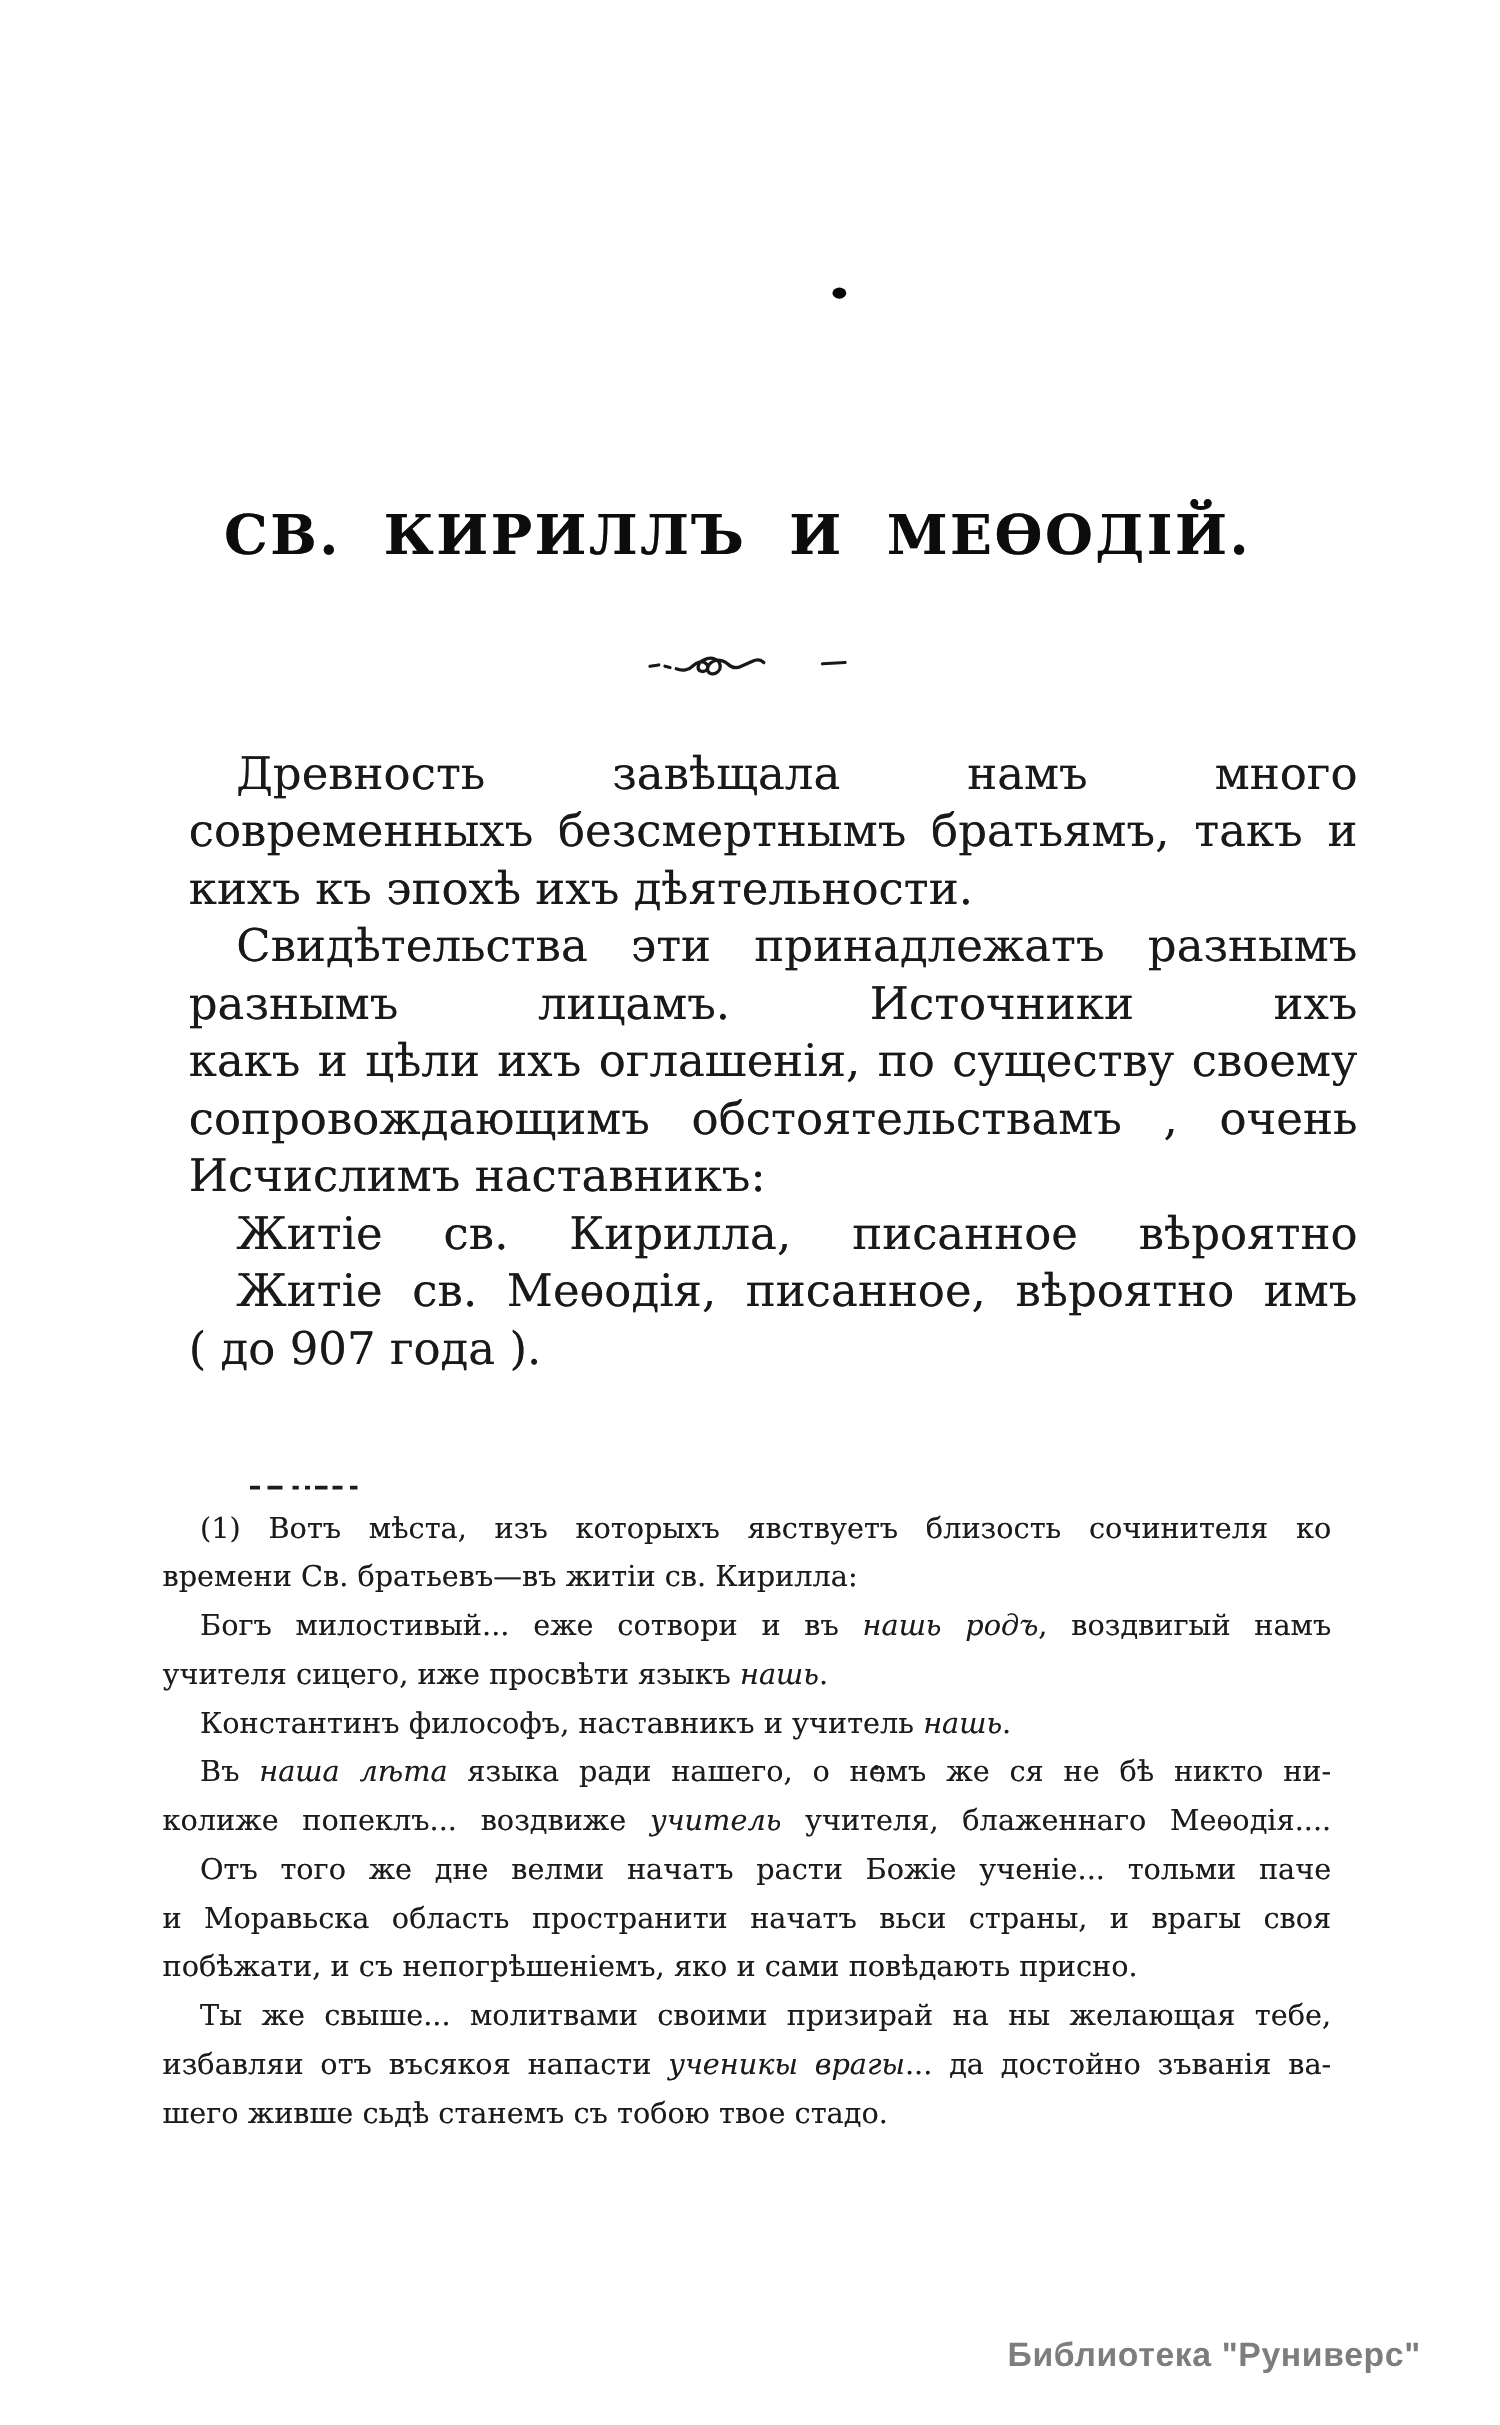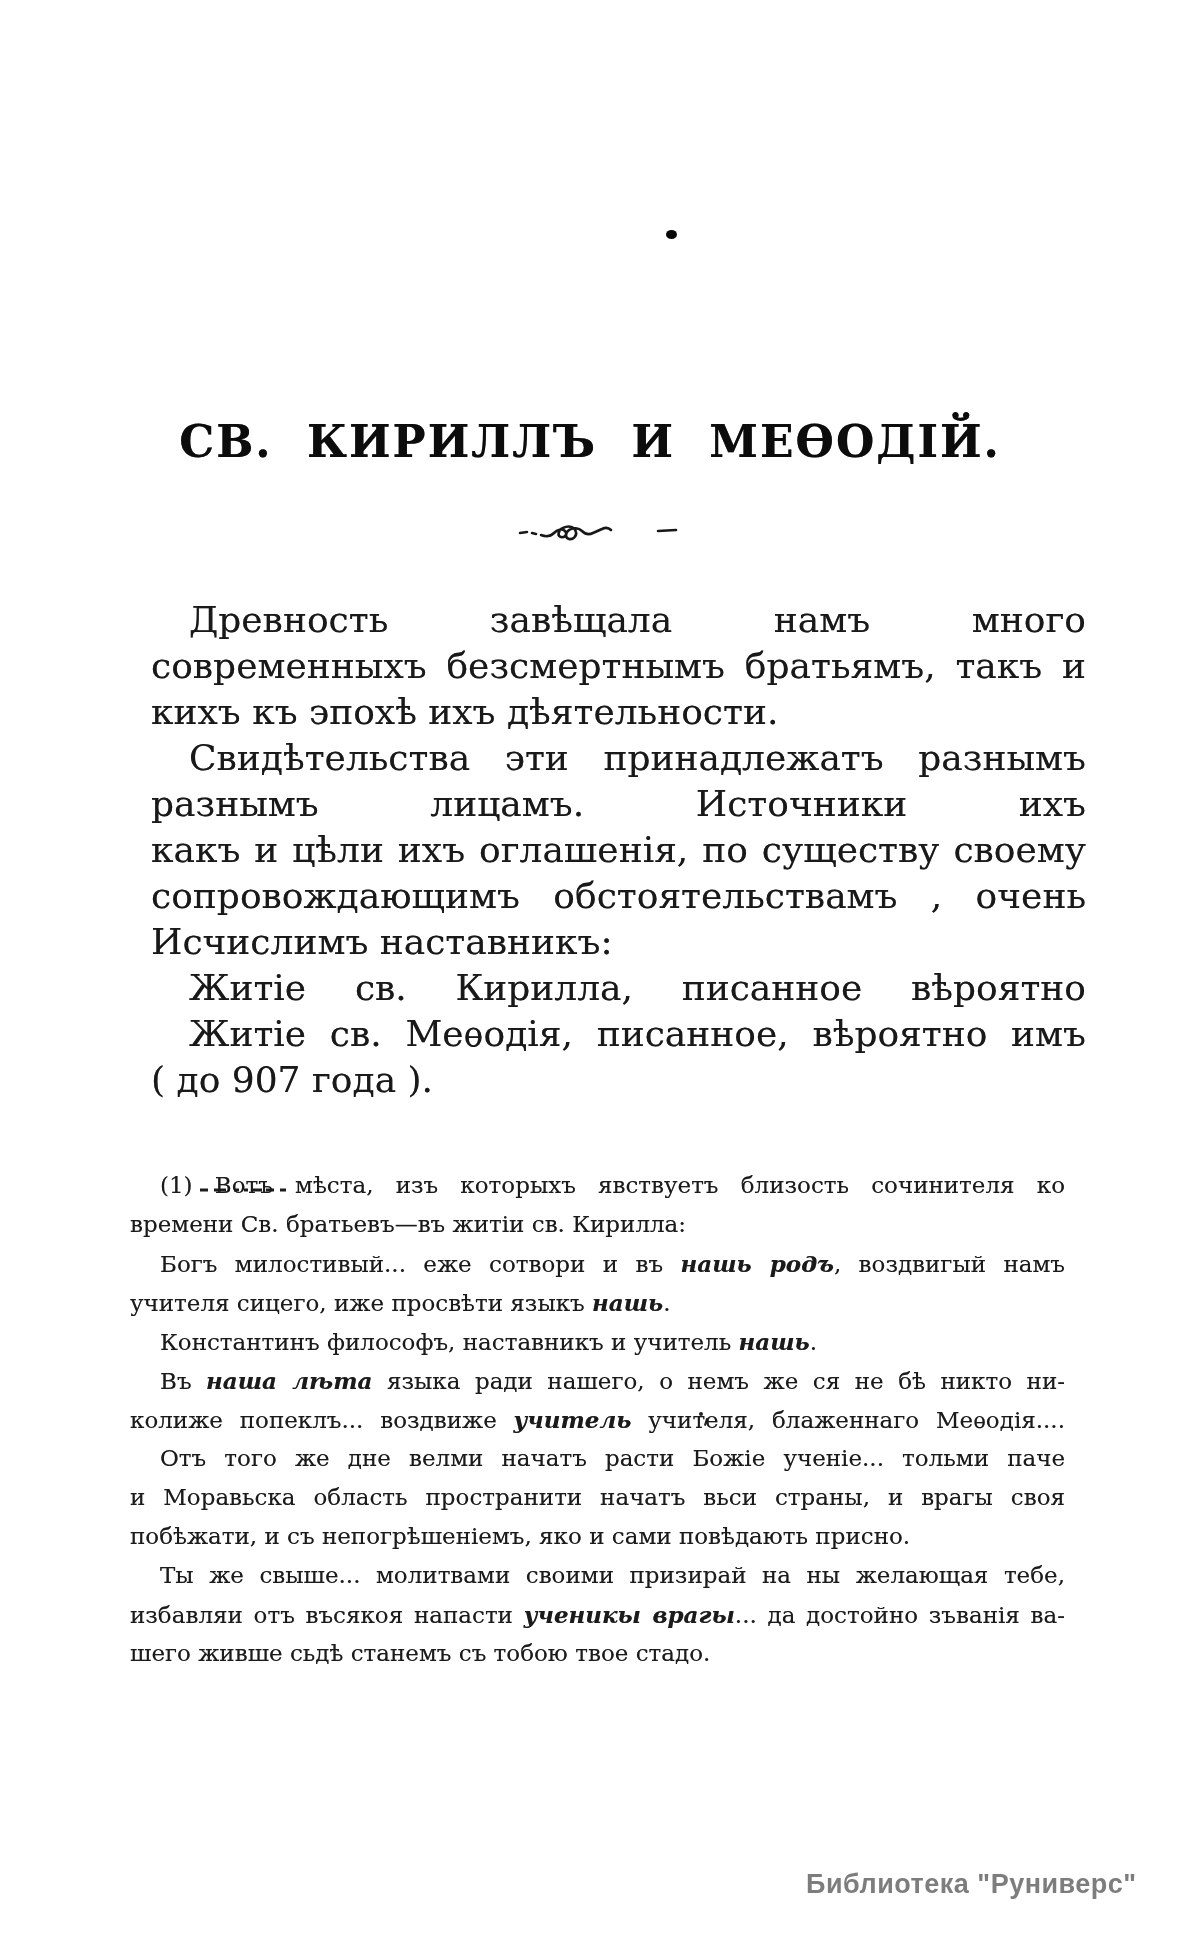--- a/index.html
+++ b/index.html
@@ -3,36 +3,36 @@
 <meta charset="utf-8">
 <style>
   html,body{margin:0;padding:0;background:#e8e8e8;}
   .page{
     position:relative;width:1200px;height:1940px;background:#ffffff;
     font-family:"DejaVu Serif", serif;color:#191919;overflow:hidden;
     margin:0 auto;
   }
   .ink-dot{position:absolute;left:666px;top:230px;width:11px;height:9px;background:#050505;border-radius:50%;}
   .title{
-    position:absolute;left:95px;top:416px;width:990px;margin:0;
+    position:absolute;left:95px;top:403px;width:990px;margin:0;
     text-align:center;font-size:44px;font-weight:700;letter-spacing:2px;word-spacing:17px;
     white-space:nowrap;color:#0c0c0c;text-shadow:0 0 .5px rgba(0,0,0,.55);
   }
   .flourish{position:absolute;left:518px;top:516px;width:178px;height:30px;}
   .flourish path{stroke:#181818;stroke-width:2.6;fill:none;stroke-linecap:round;}
   .bodytext{position:absolute;left:130px;top:597px;width:935px;font-size:36px;line-height:46px;margin-left:21px;}
   .bl{height:46px;overflow:hidden;text-shadow:0 0 .4px rgba(0,0,0,.5);}
   .ind{padding-left:38px;}
   .just{text-align:justify;text-align-last:justify;}
   .fnsep{position:absolute;left:200px;top:1186px;width:92px;height:8px;}
   .fnsep path{stroke:#1c1c1c;stroke-width:3;fill:none;}
-  .footnote{position:absolute;left:130px;top:1166px;width:935px;font-size:23px;line-height:39px;color:#1b1b1b;}
+  .footnote{position:absolute;left:130px;top:1204px;width:935px;font-size:23px;line-height:39px;color:#1b1b1b;}
   .fl{height:39px;overflow:hidden;text-shadow:0 0 .4px rgba(0,0,0,.45);}
   .find{padding-left:30px;}
-  .it{font-style:italic;font-weight:bold;}
+  .it{font-style:italic;}
   .ink-mark{position:absolute;left:699px;top:1412px;width:4px;height:4px;background:#222;border-radius:50%;}
   .ink-mark::after{
     content:"";position:absolute;left:6px;top:6px;width:2px;height:8px;background:#222;
     transform:rotate(18deg);border-radius:1px;
   }
   .watermark{
     position:absolute;left:806px;top:1869px;
     font-family:"Liberation Sans", sans-serif;font-size:27px;font-weight:700;
     color:#7d7d7d;letter-spacing:.5px;white-space:nowrap;
   }

